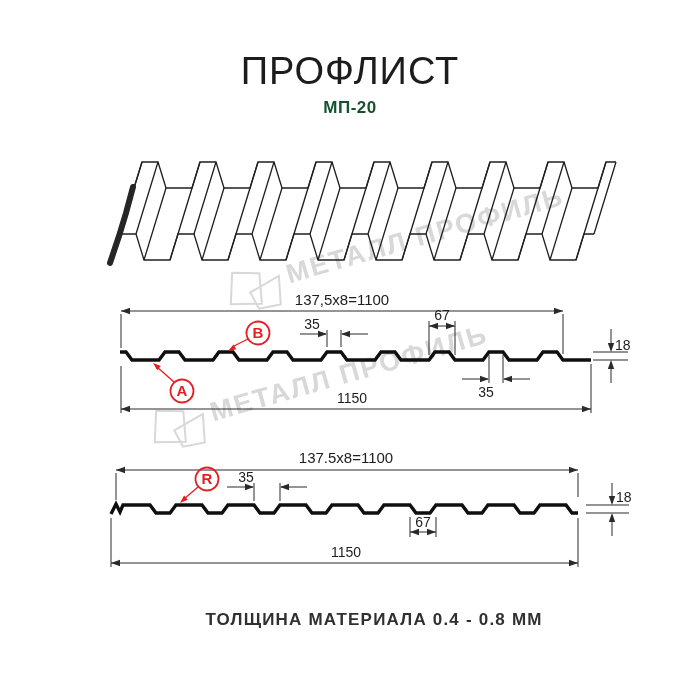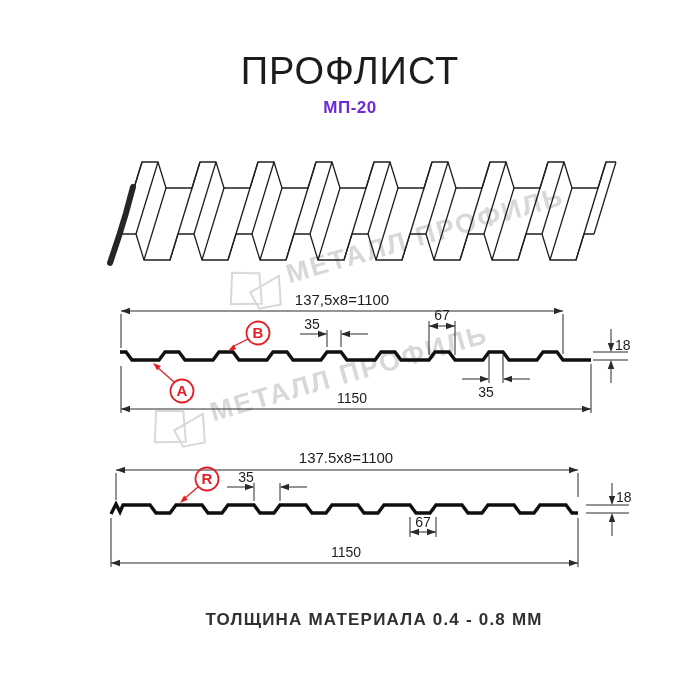--- a/index.html
+++ b/index.html
@@ -6,21 +6,21 @@
   .page{
     position:relative;width:700px;height:700px;background:#ffffff;
     font-family:"Liberation Sans","DejaVu Sans",sans-serif;overflow:hidden;
   }
   header{position:absolute;top:52px;left:0;width:700px;text-align:center;}
   h1{
     margin:0;font-size:38px;font-weight:normal;color:#1c1c1c;
     letter-spacing:1px;line-height:1;
   }
   .subtitle{
-    margin-top:8px;font-size:17px;font-weight:bold;color:#6d28d9;letter-spacing:.5px;
+    margin-top:8px;font-size:17px;font-weight:bold;color:#14532d;letter-spacing:.5px;
   }
   svg.drawing{position:absolute;top:0;left:0;}
   footer{position:absolute;top:610px;left:0;width:700px;text-align:center;margin-left:24px;}
   .caption{
     font-size:17px;font-weight:bold;color:#303030;letter-spacing:1.2px;
   }
   .wm-text{font-size:27px;font-weight:bold;letter-spacing:2px;fill:#d8d8d8;}
   .dim-text{font-size:14px;fill:#1d1d1d;}
   .dim-text-lg{font-size:15px;fill:#1d1d1d;}
   .red-label{font-size:15px;font-weight:bold;fill:#e31e24;}

